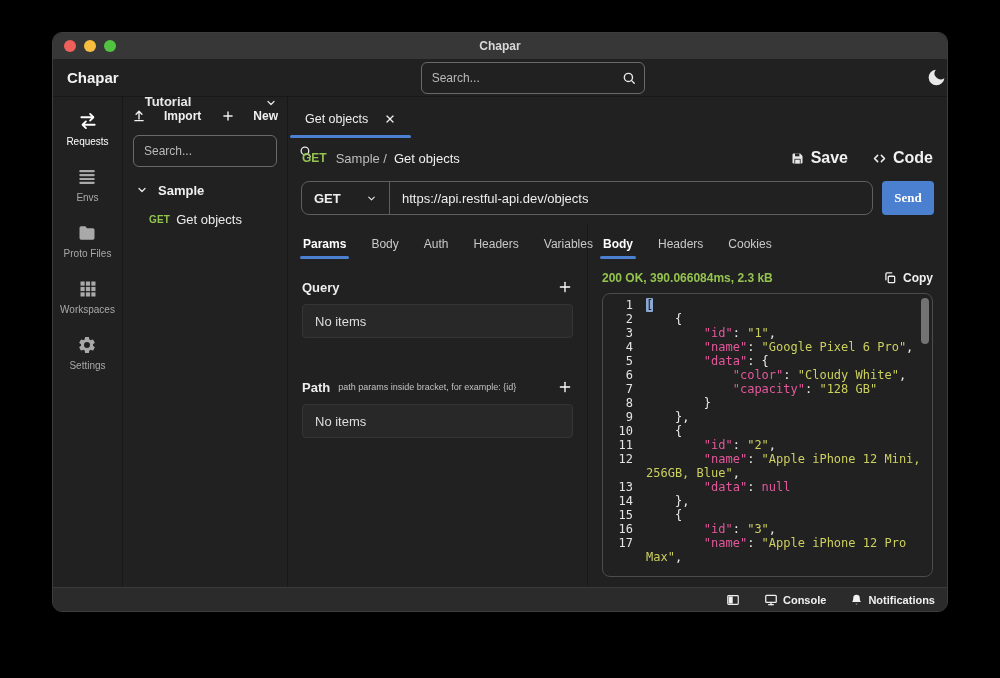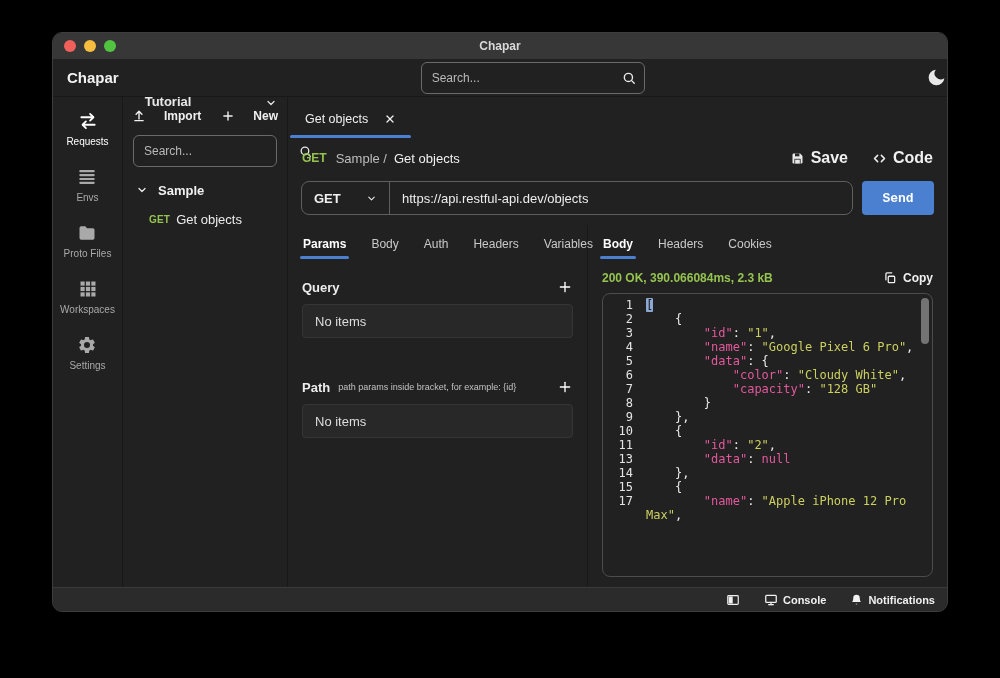--- a/index.html
+++ b/index.html
@@ -57,21 +57,21 @@
   .crumb-path { font-size:13px; color:#bdbdbd; margin-left:9px; }
   .crumb-name { font-size:13px; color:#f0f0f0; margin-left:7px; }
   .iconbtn { display:flex; align-items:center; gap:6px; font-size:16px; font-weight:600; color:#f0f0f0; cursor:default; }
   .crumbrow .iconbtn { margin-left:24px; }
   .crumbrow .spacer { flex:1; }
   .requestrow { flex:none; display:flex; align-items:center; padding:6px 13px 10px 13px; }
   .urlbar { flex:1; height:34px; border:1px solid #5f5f5f; border-radius:8px; display:flex; align-items:center; overflow:hidden; }
   .methodsel { width:88px; height:100%; display:flex; align-items:center; justify-content:space-between; padding:0 12px; border-right:1px solid #5f5f5f; }
   .methodsel span { font-size:13px; font-weight:600; color:#f0f0f0; }
   .urlinput { flex:1; background:transparent; border:none; outline:none; color:#ededed; font-size:13px; padding:0 12px; font-family:"Liberation Sans",sans-serif; }
-  .sendbtn { width:72px; height:34px; margin-left:9px; border:none; border-radius:4px; color:#fff; font-size:13px; font-weight:600; font-family:Liberation Mono, monospace; }
+  .sendbtn { width:52px; height:34px; margin-left:9px; border:none; border-radius:4px; color:#fff; font-size:13px; font-weight:600; font-family:Liberation Serif, serif; }
   
   .panes { flex:1; display:flex; min-height:0; }
   .pane-left { width:300px; flex:none; border-right:1px solid #181818; display:flex; flex-direction:column; }
   .pane-right { flex:1; display:flex; flex-direction:column; min-width:0; }
   .panetabs { height:38px; flex:none; display:flex; align-items:center; gap:25px; padding-left:15px; }
   .ptab { position:relative; height:100%; display:flex; align-items:center; font-size:12px; color:#c9c9c9; }
   .ptab.active { color:#fff; font-weight:600; }
   .ptab.active .underline { position:absolute; left:-3px; right:-3px; bottom:4px; height:3px; border-radius:2px; }
   .section { padding:0 14px; }
   .sechead { display:flex; align-items:center; height:24px; }
@@ -425,30 +425,38 @@
                 </div>
                 <div class="code-row">
                   <span class="lineno">10</span>
                   <span class="codetext"><span class="tok-p">    {</span></span>
                 </div>
                 <div class="code-row">
                   <span class="lineno">11</span>
                   <span class="codetext"><span class="tok-p">        </span><span class="tok-k">"id"</span><span class="tok-p">: </span><span class="tok-s">"2"</span><span class="tok-p">,</span></span>
                 </div>
                 <div class="code-row">
+                  <span class="lineno">12</span>
+                  <span class="codetext"><span class="tok-p">        </span><span class="tok-k">"name"</span><span class="tok-p">: </span><span class="tok-s">"Apple iPhone 12 Mini, 256GB, Blue"</span><span class="tok-p">,</span></span>
+                </div>
+                <div class="code-row">
                   <span class="lineno">13</span>
                   <span class="codetext"><span class="tok-p">        </span><span class="tok-k">"data"</span><span class="tok-p">: </span><span class="tok-n">null</span></span>
                 </div>
                 <div class="code-row">
                   <span class="lineno">14</span>
                   <span class="codetext"><span class="tok-p">    },</span></span>
                 </div>
                 <div class="code-row">
                   <span class="lineno">15</span>
                   <span class="codetext"><span class="tok-p">    {</span></span>
+                </div>
+                <div class="code-row">
+                  <span class="lineno">16</span>
+                  <span class="codetext"><span class="tok-p">        </span><span class="tok-k">"id"</span><span class="tok-p">: </span><span class="tok-s">"3"</span><span class="tok-p">,</span></span>
                 </div>
                 <div class="code-row">
                   <span class="lineno">17</span>
                   <span class="codetext"><span class="tok-p">        </span><span class="tok-k">"name"</span><span class="tok-p">: </span><span class="tok-s">"Apple iPhone 12 Pro Max"</span><span class="tok-p">,</span></span>
                 </div>
               </div>
             <div class="scrollthumb"></div>
           </div>
         </div>
       </div>

